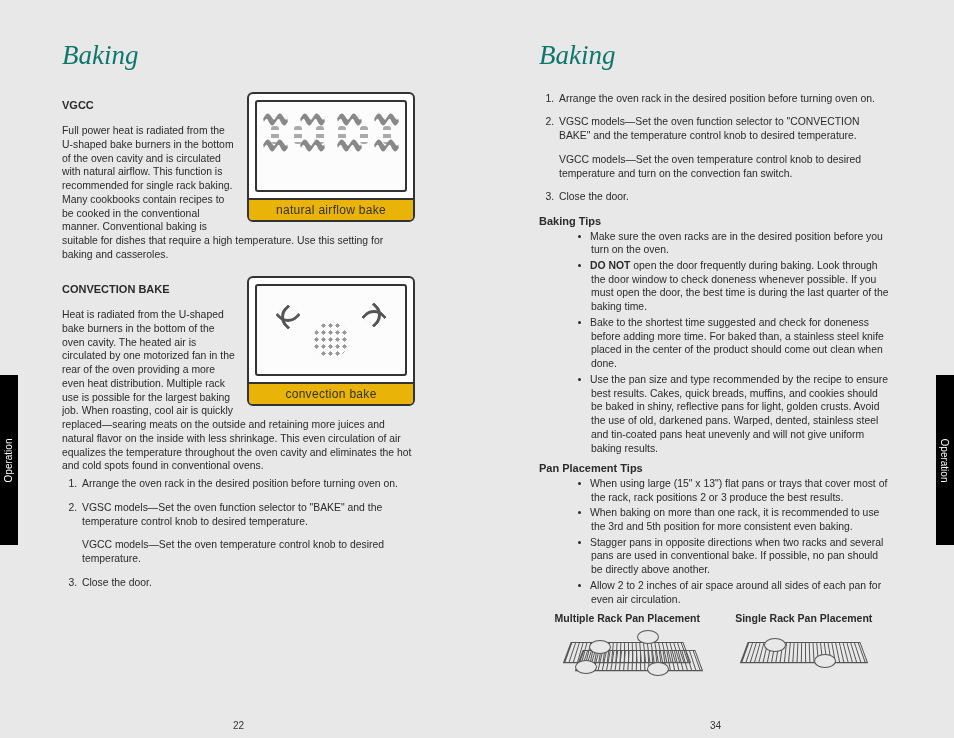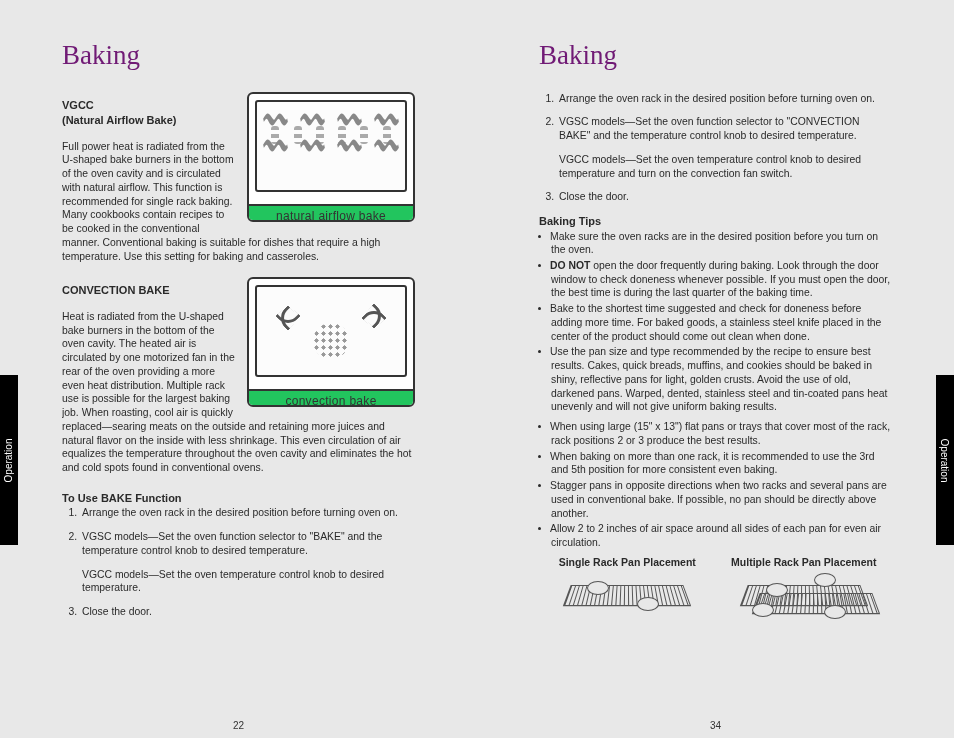--- a/index.html
+++ b/index.html
@@ -22,22 +22,23 @@
       padding: 0 62px;
       position: relative;
       font-size: 10.4px;
       line-height: 1.32;
       color: #2a2a2a;
     }
     .page-title {
       font-family: Georgia, serif;
       font-size: 27px;
       font-weight: 300;
-      color: #701a75;
+      color: #0f766e;
       margin-bottom: 18px;
+      font-style: italic;
     }
     .sect-head {
       font-weight: bold;
       font-size: 11px;
       margin-top: 6px;
       margin-bottom: 1px;
     }
     .sect-sub {
       font-weight: bold;
       font-size: 11px;
@@ -62,23 +63,23 @@
     .oven-inner {
       position: absolute;
       top: 6px; right: 6px; bottom: 28px; left: 6px;
       border: 2px solid #333;
       border-radius: 3px;
       background:#fcfcfc;
     }
     .oven-caption {
       position: absolute;
       bottom: 0; left: 0; right: 0;
-      height: 16px;
+      height: 22px;
       border-top: 2px solid #333;
-      background: #22c55e;
+      background: #eab308;
       font-family: "Trebuchet MS", sans-serif;
       font-size: 12px;
       text-align: center;
       line-height: 20px;
       letter-spacing: 0.3px;
       color: #333;
     }
     .wavy-row { position:absolute; left:0; right:0; display:flex; justify-content:space-around; color:#888;}
     .wavy-row span { font-size:24px; line-height:0; transform: scaleY(1.6);}
     .o1 .wavy-row.top { top:16px; }
@@ -93,21 +94,21 @@
     .arr.br { bottom:20px; right:14px; transform:rotate(-45deg);}
     .o2 .dots { position:absolute; top:36px; left:50%; transform:translateX(-50%); width:36px; height:36px;
                 background: radial-gradient(circle,#999 40%,transparent 42%); background-size:7px 7px; border-radius:50%;}
     ol {
       padding-left: 18px;
       margin-bottom: 8px;
     }
     ol li { margin-bottom: 10px; padding-left: 2px; }
     ol li p.indent { margin-top:10px; }
     ul.bullets { list-style: disc; padding-left:12px; margin-bottom:6px;}
-    ul.bullets li { margin-bottom: 2px; text-indent:-1px;}
+    ul.bullets li { margin-bottom: 2px; text-indent:-1px;margin-left:40px;}
     .fig-strip {
       display:flex;
       margin-top:6px;
     }
     .fig-col { flex:1; text-align:center;}
     .fig-col .cap { font-weight:bold; font-size:10.5px; line-height:1.25; margin-bottom:6px;}
     .rack-draw {
       margin:0 auto;
       position:relative;
       width:120px; height:58px;
@@ -176,21 +177,20 @@
                 <span>〰</span>
                 <span>〰</span>
                 <span>〰</span>
                 <span>〰</span>
               </div>
           </div>
           <div class="oven-caption">natural airflow bake</div>
         </div>
       </div>
       <div class="sect-head">VGCC</div>
-      <div class="sect-sub">(Natural Airflow Bake)</div>
       <p>Full power heat is radiated from the U-shaped bake burners in the bottom of the oven cavity and is circulated with natural airflow. This function is recommended for single rack baking. Many cookbooks contain recipes to be cooked in the conventional manner. Conventional baking is suitable for dishes that require a high temperature. Use this setting for baking and casseroles.</p>
     </div>
 
     <div class="wrapped-block" style="margin-top:10px;">
       <div class="fig o2">
         <div class="oven-diagram">
           <div class="oven-inner">
             <div class="dots"></div>
             <div class="arrows">
               <div class="arr tl"></div>
@@ -199,21 +199,20 @@
                 <div class="arr br"></div>
             </div>
           </div>
           <div class="oven-caption">convection bake</div>
         </div>
       </div>
       <div class="sect-head">CONVECTION BAKE</div>
       <p>Heat is radiated from the U-shaped bake burners in the bottom of the oven cavity. The heated air is circulated by one motorized fan in the rear of the oven providing a more even heat distribution. Multiple rack use is possible for the largest baking job. When roasting, cool air is quickly replaced—searing meats on the outside and retaining more juices and natural flavor on the inside with less shrinkage. This even circulation of air equalizes the temperature throughout the oven cavity and eliminates the hot and cold spots found in conventional ovens.</p>
     </div>
 
-    <div class="sect-head" style="margin-top:12px;">To Use BAKE Function</div>
     <ol>
       <li><span>Arrange the oven rack in the desired position before turning oven on.</span></li>
       <li>
         <span>VGSC models—Set the oven function selector to "BAKE" and the temperature control knob to desired temperature.</span>
         <p class="indent">VGCC models—Set the oven temperature control knob to desired temperature.</p>
       </li>
       <li><span>Close the door.</span></li>
     </ol>
 
     <div class="pagenum l">22</div>
@@ -228,49 +227,50 @@
         <span>VGSC models—Set the oven function selector to "CONVECTION BAKE" and the temperature control knob to desired temperature.</span>
         <p class="indent">VGCC models—Set the oven temperature control knob to desired temperature and turn on the convection fan switch.</p>
       </li>
       <li><span>Close the door.</span></li>
     </ol>
 
     <div class="sect-head">Baking Tips</div>
     <ul class="bullets">
       <li>Make sure the oven racks are in the desired position before you turn on the oven.</li>
       <li><b class="inl">DO NOT</b><span> open the door frequently during baking. Look through the door window to check doneness whenever possible. If you must open the door, the best time is during the last quarter of the baking time.</span></li>
-      <li>Bake to the shortest time suggested and check for doneness before adding more time. For baked goods, a stainless steel knife placed in the center of the product should come out clean when done.</li>
+      <li>Bake to the shortest time suggested and check for doneness before adding more time. For baked than, a stainless steel knife placed in the center of the product should come out clean when done.</li>
       <li>Use the pan size and type recommended by the recipe to ensure best results. Cakes, quick breads, muffins, and cookies should be baked in shiny, reflective pans for light, golden crusts. Avoid the use of old, darkened pans. Warped, dented, stainless steel and tin-coated pans heat unevenly and will not give uniform baking results.</li>
     </ul>
 
+    <div class="sect-head">Pan Placement Tips</div>
     <ul class="bullets">
       <li>When using large (15" x 13") flat pans or trays that cover most of the rack, rack positions 2 or 3 produce the best results.</li>
       <li>When baking on more than one rack, it is recommended to use the 3rd and 5th position for more consistent even baking.</li>
       <li>Stagger pans in opposite directions when two racks and several pans are used in conventional bake. If possible, no pan should be directly above another.</li>
       <li>Allow 2 to 2 inches of air space around all sides of each pan for even air circulation.</li>
     </ul>
 
     <div class="fig-strip">
-      <div class="fig-col">
-        <div class="cap">Single Rack Pan Placement</div>
-        <div class="rack-draw">
-          <div class="rack"></div>
-          <div class="pan" style="top:6px; left:20px;"></div>
-          <div class="pan" style="top:22px; left:70px;"></div>
-        </div>
-      </div>
       <div class="fig-col">
         <div class="cap">Multiple Rack Pan Placement</div>
         <div class="rack-draw">
           <div class="rack r2"></div>
           <div class="rack"></div>
           <div class="pan" style="top:-2px; left:70px;"></div>
           <div class="pan" style="top:8px; left:22px;"></div>
           <div class="pan" style="top:28px; left:8px;"></div>
           <div class="pan" style="top:30px; left:80px;"></div>
         </div>
       </div>
+      <div class="fig-col">
+        <div class="cap">Single Rack Pan Placement</div>
+        <div class="rack-draw">
+          <div class="rack"></div>
+          <div class="pan" style="top:6px; left:20px;"></div>
+          <div class="pan" style="top:22px; left:70px;"></div>
+        </div>
+      </div>
     </div>
 
     <div class="pagenum l">34</div>
   </div>
 
 </div>
 
 </body></html>

